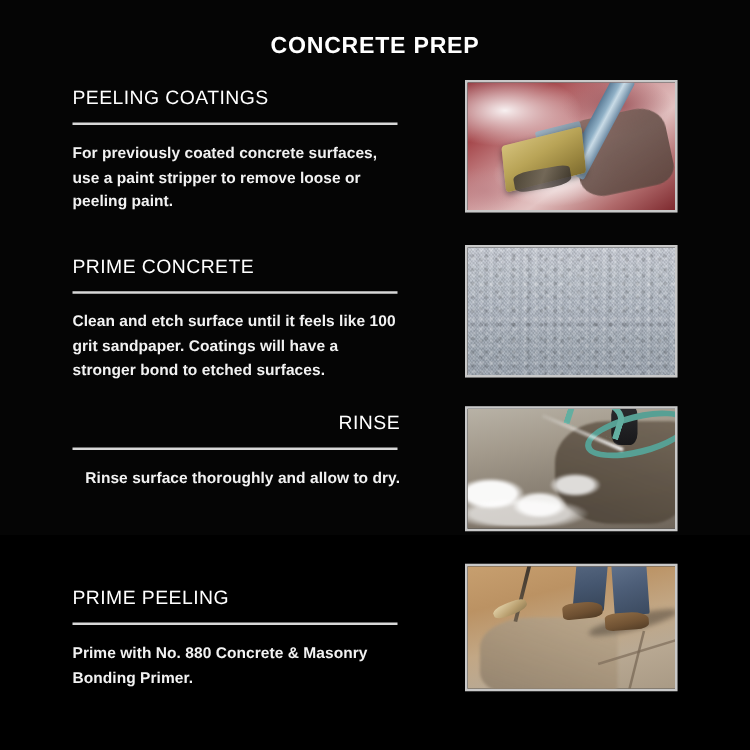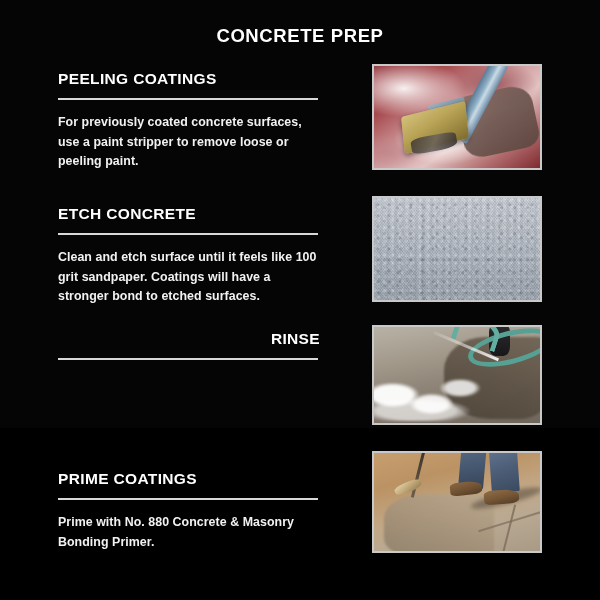--- a/index.html
+++ b/index.html
@@ -47,21 +47,21 @@
   }
 
   .step {
     position: absolute;
     left: 0;
     width: 262px;
   }
 
   .step-title {
     font-size: 15.5px;
-    font-weight: bold;
+    font-weight: normal;
     letter-spacing: 0.35px;
     color: #ffffff;
     line-height: 1.1;
   }
 
   .step-rule {
     height: 2px;
     background: #d8d8d8;
     margin-top: 11px;
     width: 260px;
@@ -369,32 +369,33 @@
 
   <div class="steps">
 
     <div class="step" style="top:10px;">
       <div class="step-title">PEELING COATINGS</div>
       <div class="step-rule"></div>
       <div class="step-body">For previously coated concrete surfaces, use a paint stripper to remove loose or peeling paint.</div>
     </div>
 
     <div class="step" style="top:145px;">
-      <div class="step-title">ETCH CONCRETE</div>
+      <div class="step-title">PRIME CONCRETE</div>
       <div class="step-rule"></div>
       <div class="step-body">Clean and etch surface until it feels like 100 grit sandpaper. Coatings will have a stronger bond to etched surfaces.</div>
     </div>
 
     <div class="step" style="top:270px;text-align:right;">
       <div class="step-title">RINSE</div>
       <div class="step-rule"></div>
+      <div class="step-body">Rinse surface thoroughly and allow to dry.</div>
     </div>
 
     <div class="step" style="top:410px;">
-      <div class="step-title">PRIME COATINGS</div>
+      <div class="step-title">PRIME PEELING</div>
       <div class="step-rule"></div>
       <div class="step-body">Prime with No. 880 Concrete &amp; Masonry Bonding Primer.</div>
     </div>
 
   </div>
 
   <div class="photo" style="top:64px; height:106px;">
     <div class="photo-inner ph-peel">
       <div class="patch-dark"></div>
       <div class="handle"></div>

